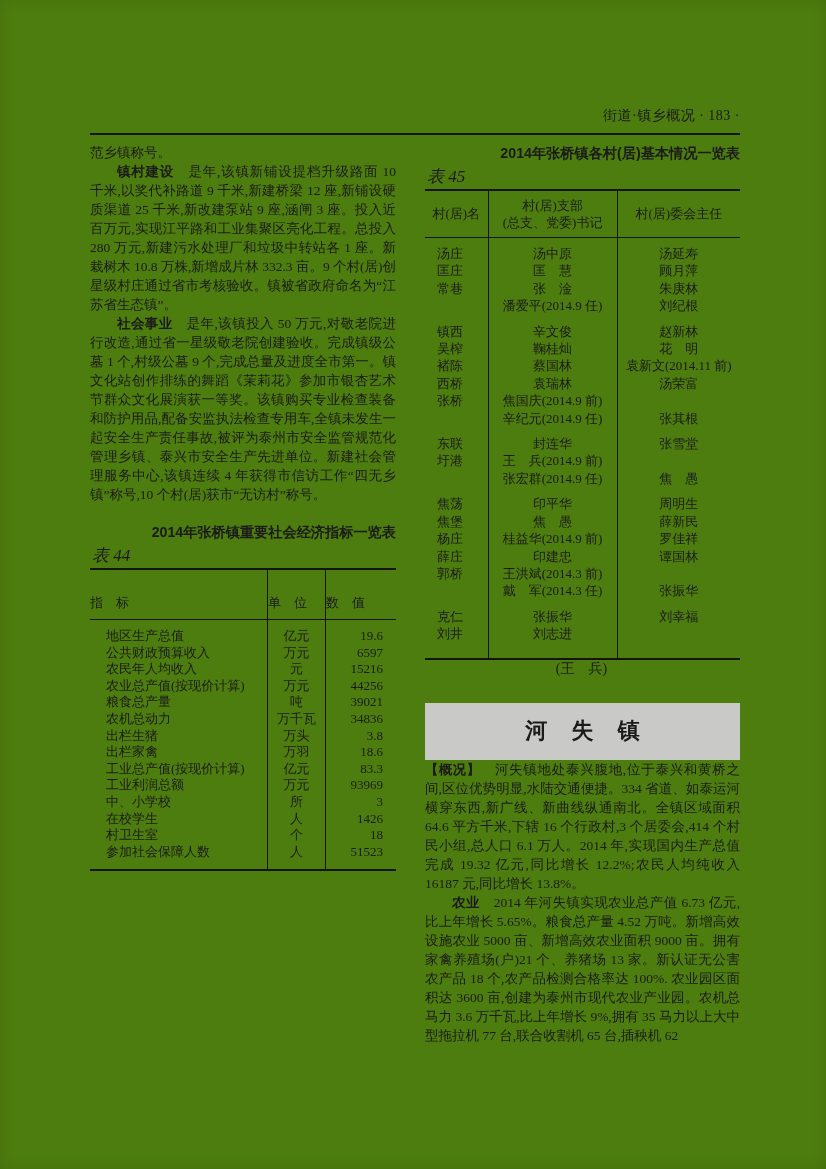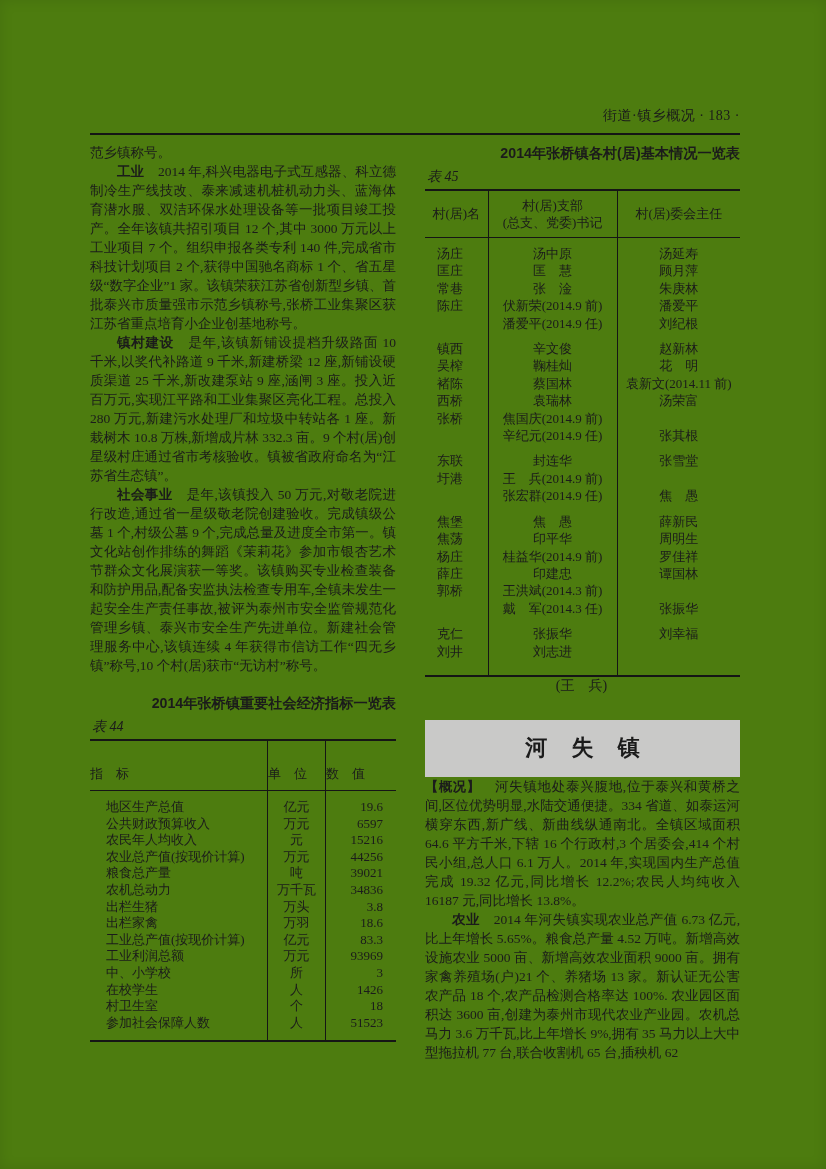--- a/index.html
+++ b/index.html
@@ -35,21 +35,21 @@
   .lead { font-weight:bold; }
   .lead-hei { font-weight:bold; font-family:"Liberation Sans","DejaVu Sans",sans-serif; font-size:13.2px; }
 
   
   .tbl-title {
     font-family:"Liberation Sans","DejaVu Sans",sans-serif;
     font-weight:bold; font-size:14.2px; text-align:right;
     margin:0 0 5px 0; line-height:20px;
   }
   .t44-block .tbl-title { margin-top:18px; }
-  .tbl-label { font-style:italic; font-size:14px; margin:0 0 4px 2px; line-height:17px; }
+  .tbl-label { font-style:italic; font-size:17px; margin:0 0 4px 2px; line-height:17px; }
 
   table { width:100%; border-collapse:collapse; table-layout:fixed; }
   .data-table {
     border-top:2.5px solid #151515; border-bottom:2.5px solid #151515;
     font-size:13px;
   }
   .data-table th { font-weight:normal; }
 
   
   .t44 th { border-bottom:1.2px solid #151515; padding:24px 0 7px; text-align:left;font-family:Liberation Serif, serif; }
@@ -93,21 +93,20 @@
 <body>
 
 <div class="page">
 
   <div class="running-head">街道·镇乡概况 · 183 ·</div>
   <div class="head-rule"></div>
 
   <div class="col-left">
     <p class="body-text no-indent">范乡镇称号。</p>
 
-    <p class="body-text"><span class="lead">工业</span>　<span>2014 年,科兴电器电子式互感器、科立德制冷生产线技改、泰来减速机桩机动力头、蓝海体育潜水服、双洁环保水处理设备等一批项目竣工投产。全年该镇共招引项目 12 个,其中 3000 万元以上工业项目 7 个。组织申报各类专利 140 件,完成省市科技计划项目 2 个,获得中国驰名商标 1 个、省五星级“数字企业”1 家。该镇荣获江苏省创新型乡镇、首批泰兴市质量强市示范乡镇称号,张桥工业集聚区获江苏省重点培育小企业创基地称号。</span></p>
 
     <p class="body-text"><span class="lead">镇村建设</span>　<span>是年,该镇新铺设提档升级路面 10 千米,以奖代补路道 9 千米,新建桥梁 12 座,新铺设硬质渠道 25 千米,新改建泵站 9 座,涵闸 3 座。投入近百万元,实现江平路和工业集聚区亮化工程。总投入 280 万元,新建污水处理厂和垃圾中转站各 1 座。新栽树木 10.8 万株,新增成片林 332.3 亩。9 个村(居)创星级村庄通过省市考核验收。镇被省政府命名为“江苏省生态镇”。</span></p>
 
     <p class="body-text"><span class="lead">社会事业</span>　<span>是年,该镇投入 50 万元,对敬老院进行改造,通过省一星级敬老院创建验收。完成镇级公墓 1 个,村级公墓 9 个,完成总量及进度全市第一。镇文化站创作排练的舞蹈《茉莉花》参加市银杏艺术节群众文化展演获一等奖。该镇购买专业检查装备和防护用品,配备安监执法检查专用车,全镇未发生一起安全生产责任事故,被评为泰州市安全监管规范化管理乡镇、泰兴市安全生产先进单位。新建社会管理服务中心,该镇连续 4 年获得市信访工作“四无乡镇”称号,10 个村(居)获市“无访村”称号。</span></p>
 
     <div class="t44-block">
       <div class="tbl-title">2014年张桥镇重要社会经济指标一览表</div>
       <div class="tbl-label">表 44</div>
       <table class="data-table t44">
         <colgroup>
@@ -226,25 +225,20 @@
           <tr>
             <td class="c1">匡庄</td>
             <td class="c2">匡　慧</td>
             <td class="c3">顾月萍</td>
           </tr>
           <tr>
             <td class="c1">常巷</td>
             <td class="c2">张　淦</td>
             <td class="c3">朱庚林</td>
           </tr>
-          <tr>
-            <td class="c1">陈庄</td>
-            <td class="c2">伏新荣(2014.9 前)</td>
-            <td class="c3">潘爱平</td>
-          </tr>
           <tr class="gap-after">
             <td class="c1"></td>
             <td class="c2">潘爱平(2014.9 任)</td>
             <td class="c3">刘纪根</td>
           </tr>
           <tr>
             <td class="c1">镇西</td>
             <td class="c2">辛文俊</td>
             <td class="c3">赵新林</td>
           </tr>
@@ -282,28 +276,28 @@
             <td class="c1">圩港</td>
             <td class="c2">王　兵(2014.9 前)</td>
             <td class="c3"></td>
           </tr>
           <tr class="gap-after">
             <td class="c1"></td>
             <td class="c2">张宏群(2014.9 任)</td>
             <td class="c3">焦　愚</td>
           </tr>
           <tr>
+            <td class="c1">焦荡</td>
+            <td class="c2">印平华</td>
+            <td class="c3">周明生</td>
+          </tr>
+          <tr>
             <td class="c1">焦堡</td>
             <td class="c2">焦　愚</td>
             <td class="c3">薛新民</td>
-          </tr>
-          <tr>
-            <td class="c1">焦荡</td>
-            <td class="c2">印平华</td>
-            <td class="c3">周明生</td>
           </tr>
           <tr>
             <td class="c1">杨庄</td>
             <td class="c2">桂益华(2014.9 前)</td>
             <td class="c3">罗佳祥</td>
           </tr>
           <tr>
             <td class="c1">薛庄</td>
             <td class="c2">印建忠</td>
             <td class="c3">谭国林</td>

